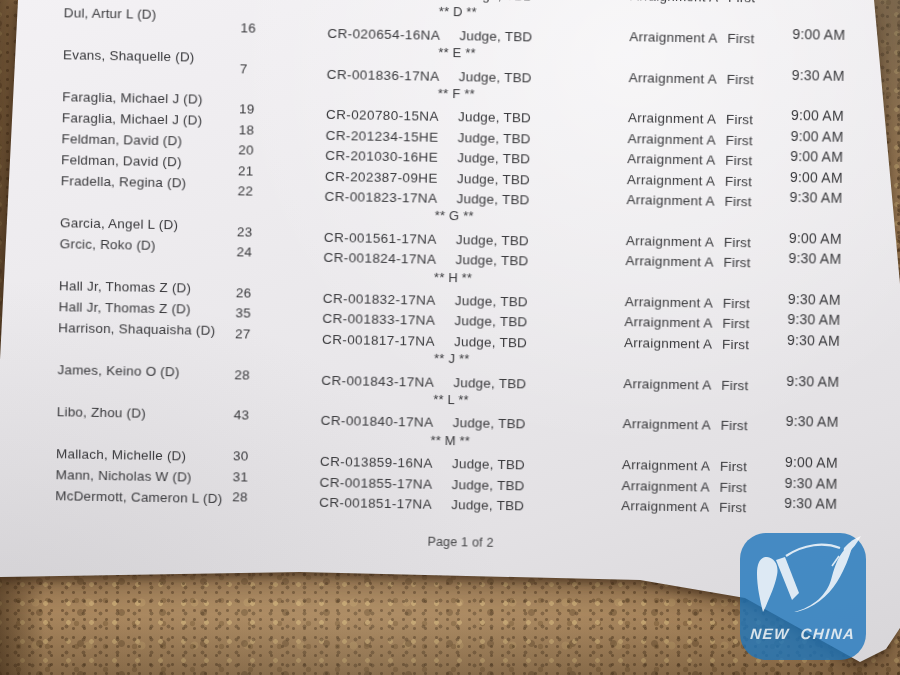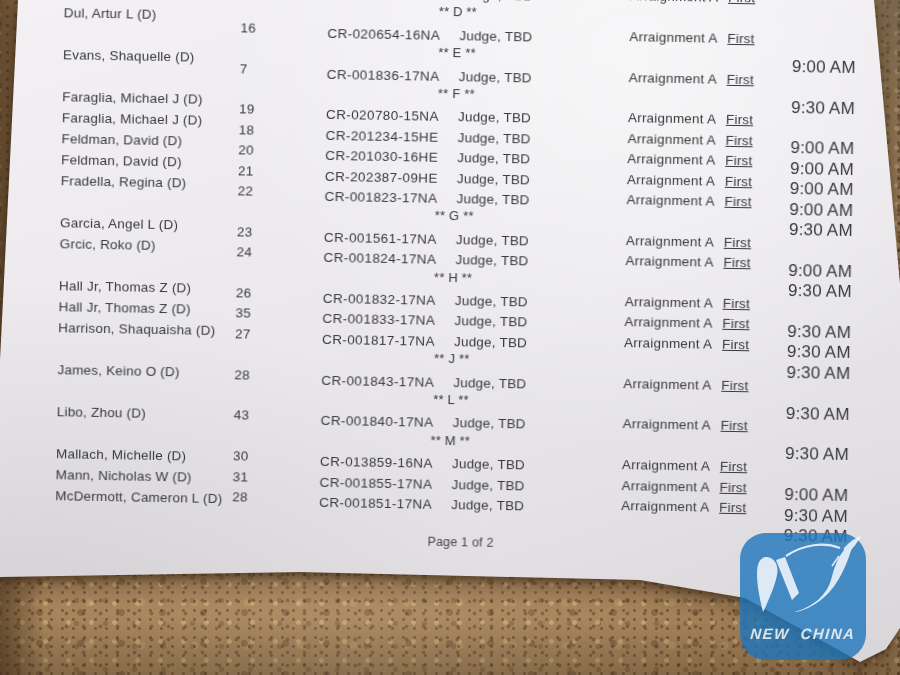--- a/index.html
+++ b/index.html
@@ -41,22 +41,22 @@
       filter:blur(.3px);color:#3a3a3d;font-size:13.5px;letter-spacing:.2px;}
   .line{position:absolute;left:0;width:916px;height:20.4px;white-space:nowrap;}
   .line span{position:absolute;top:3px;}
   .line.header{text-align:center;font-size:13px;}
   .line.footer{width:940px;text-align:center;font-size:12.5px;color:#454547;}
   .c-name {left:64px; transform:translateY(var(--curl,0px));}
   .c-num  {left:241px;transform:translateY(-4px);}
   .c-case {left:328px;letter-spacing:.4px;}
   .c-judge{left:460px;}
   .c-part {left:630px;transform:translateY(-2px);}
-  .c-app  {left:728px;transform:translateY(-2px);text-decoration:underline;}
-  .c-time {left:793px;transform:translateY(-8px);font-size:17px;margin-top:31px;}
+  .c-app  {left:728px;transform:translateY(-2px);}
+  .c-time {left:793px;transform:translateY(-8px);font-size:14px;}
 
   
   .watermark{position:absolute;left:740px;top:533px;width:126px;height:127px;
       border-radius:26px;background:rgba(30,118,188,.80);}
   .wm-glyph{position:absolute;left:0;top:3px;opacity:.82;}
   .wm-text{position:absolute;left:0;right:0;top:92px;text-align:center;
       font-style:italic;font-weight:bold;font-size:15px;letter-spacing:1.5px;
       word-spacing:5px;color:rgba(240,244,245,.88);transform:skewX(-4deg);}
 </style>
 </head>

